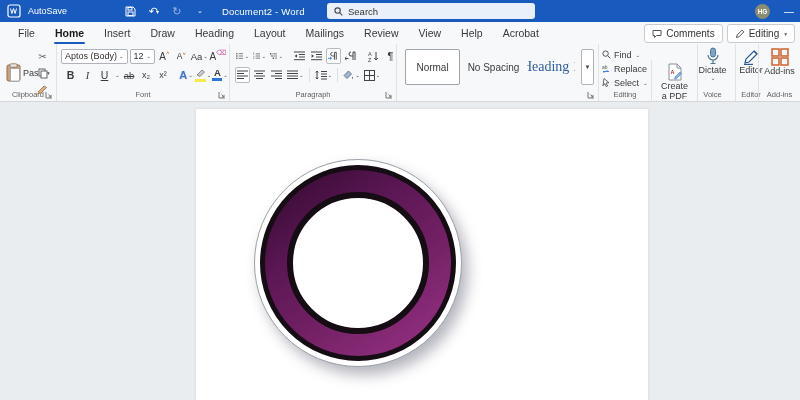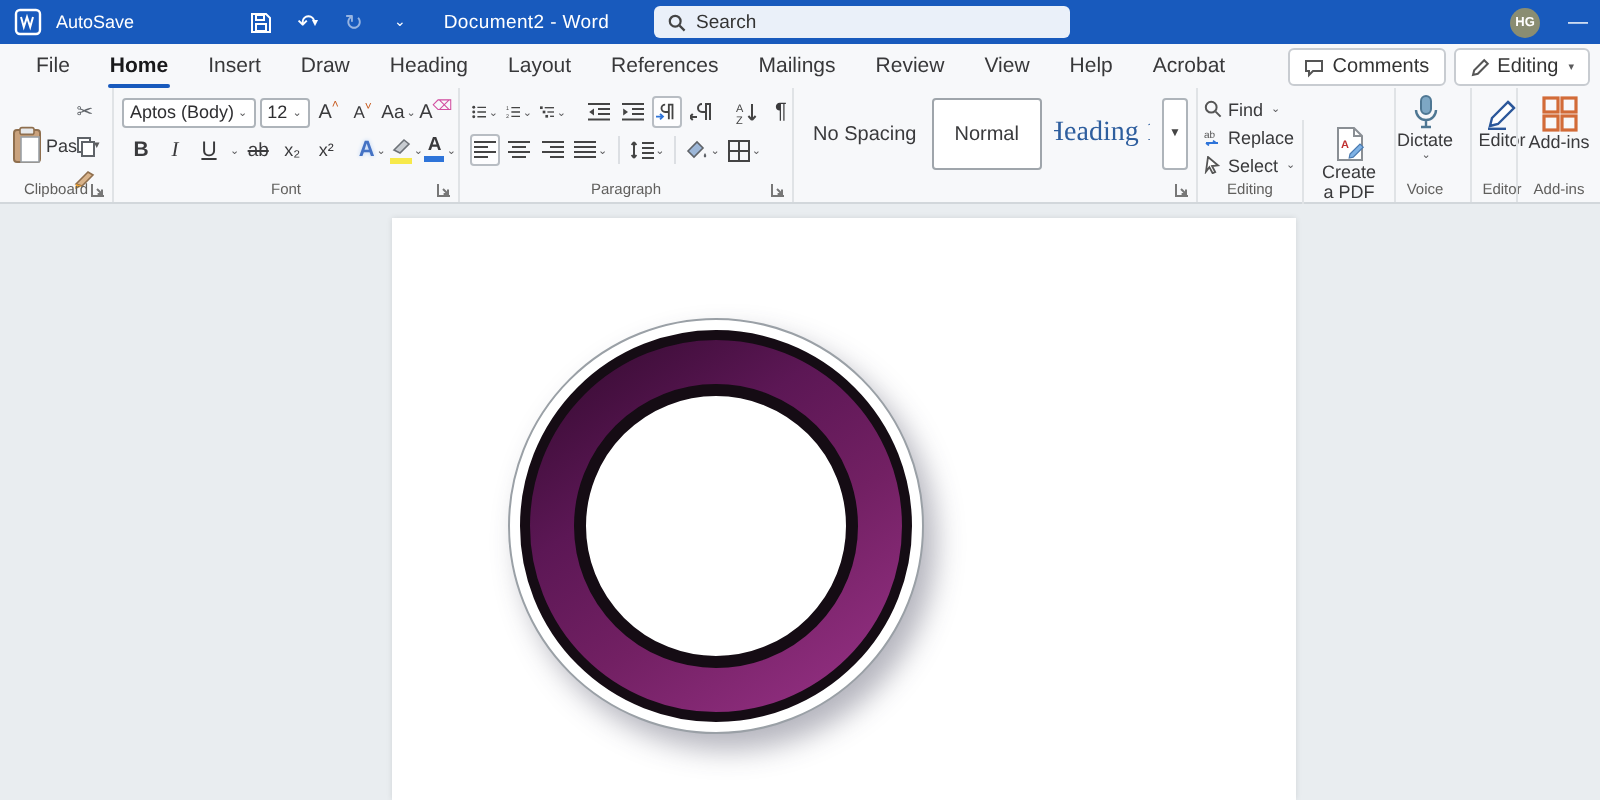--- a/index.html
+++ b/index.html
@@ -143,21 +143,20 @@
 </div>
 
 <div class="menubar">
   <div class="menu-tabs">
       <div class="tab">File</div>
       <div class="tab active">Home</div>
       <div class="tab">Insert</div>
       <div class="tab">Draw</div>
       <div class="tab">Heading</div>
       <div class="tab">Layout</div>
-      <div class="tab">References</div>
       <div class="tab">Mailings</div>
       <div class="tab">Review</div>
       <div class="tab">View</div>
       <div class="tab">Help</div>
       <div class="tab">Acrobat</div>
     </div>
   <div class="mb-right">
     <span class="mb-btn">
       <span>
         <svg width="10" height="10" viewBox="0 0 10 10">
@@ -399,22 +398,22 @@
     <span class="launcher">
       <svg width="8" height="8" viewBox="0 0 8 8">
           <path d="M1 1v6h6" fill="none" stroke="#777" stroke-width="1"></path>
           <path d="M3.5 3.5L6 6M6 3.8V6H3.8" fill="none" stroke="#777" stroke-width="1"></path>
         </svg>
     </span>
   </div>
 
   <div class="group" style="left:396px;width:202px;">
     <div style="display:flex;align-items:center;gap:6px;padding:5px 4px 0 8px;">
+      <span class="style-item style-normal">Normal</span>
       <span class="style-item style-nospace">No Spacing</span>
-      <span class="style-item style-normal">Normal</span>
       <span class="style-item style-heading">Heading 1</span>
       <span class="gallery-more">▼</span>
     </div>
     <span class="launcher">
       <svg width="8" height="8" viewBox="0 0 8 8">
           <path d="M1 1v6h6" fill="none" stroke="#777" stroke-width="1"></path>
           <path d="M3.5 3.5L6 6M6 3.8V6H3.8" fill="none" stroke="#777" stroke-width="1"></path>
         </svg>
     </span>
   </div>

